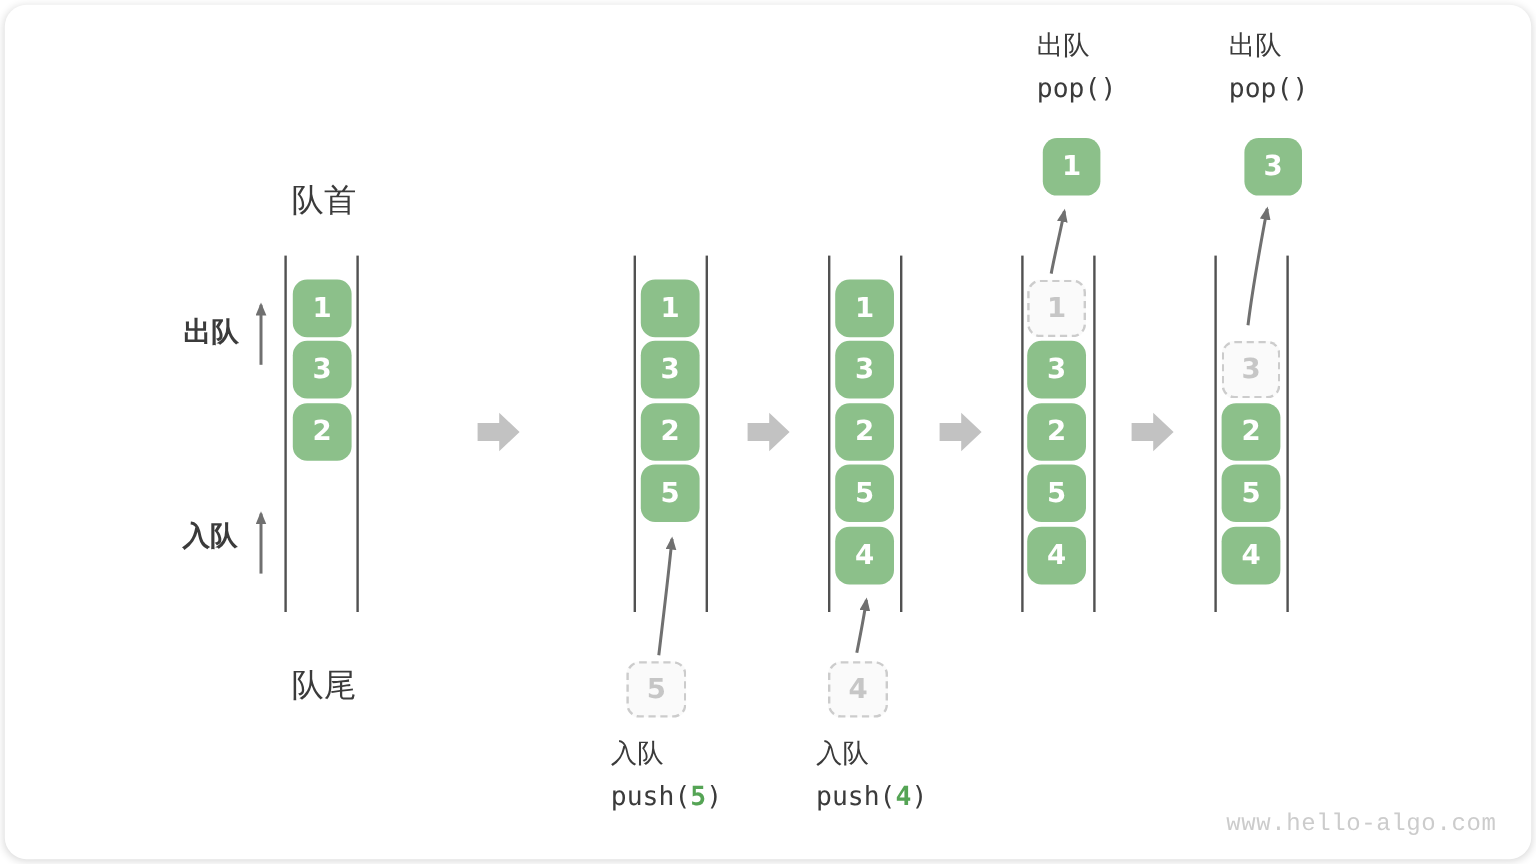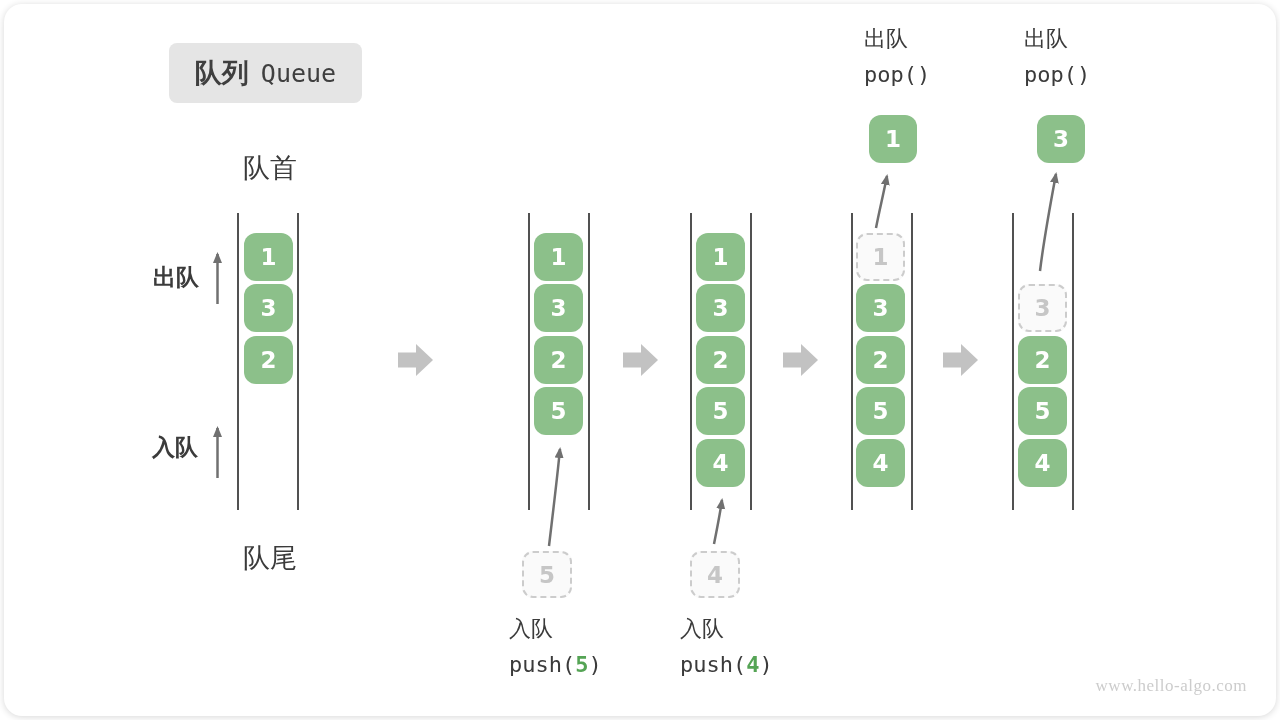--- a/index.html
+++ b/index.html
@@ -22,22 +22,22 @@
         color:#fff;font-size:23px;font-weight:600;}
   .cell.dashed{background:#fafafa;border:2.5px dashed var(--dash-border,#cccccc);box-sizing:border-box;
         color:var(--dash-text,#c6c6c6);border-radius:11px;}
   .cell.staged{width:50px;height:47px;}
 
   .anno{position:absolute;line-height:1;white-space:nowrap;}
   .anno .op{font-size:22px;margin-bottom:14px;}
   .anno .code{font-family:"DejaVu Sans Mono","Liberation Mono",monospace;font-size:22px;}
   .anno .arg{color:var(--green-arg,#55A455);font-weight:700;}
 
-  .watermark{position:absolute;right:33px;top:676px;font-family:Liberation Serif, serif;
-        font-size:17px;color:var(--watermark,#cccccc);letter-spacing:0.5px;}
+  .watermark{position:absolute;right:33px;top:676px;font-family:Liberation Mono, monospace;
+        font-size:20px;color:var(--watermark,#cccccc);letter-spacing:0.5px;}
 
   .thin{stroke:var(--arrow-thin,#707070);stroke-width:2.5;fill:none;}
   .ah{fill:var(--arrow-thin,#707070);}
   .blocky{fill:var(--arrow-block,#c2c2c2);}
 </style>
 </head>
 <body>
 
 <div id="app">
   <div class="canvas"></div>
@@ -57,27 +57,23 @@
 
     <path class="thin" d="M876 228 C879 212, 883 196, 887 176" marker-end="url(#ahm)"></path>
     <path class="thin" d="M1040 271 C1044 238, 1050 206, 1056 174" marker-end="url(#ahm)"></path>
 
     <polygon class="blocky" transform="translate(398,344)" points="0,8.5 18,8.5 18,0 35,16 18,32 18,23.5 0,23.5"></polygon>
     <polygon class="blocky" transform="translate(623,344)" points="0,8.5 18,8.5 18,0 35,16 18,32 18,23.5 0,23.5"></polygon>
     <polygon class="blocky" transform="translate(783,344)" points="0,8.5 18,8.5 18,0 35,16 18,32 18,23.5 0,23.5"></polygon>
     <polygon class="blocky" transform="translate(943,344)" points="0,8.5 18,8.5 18,0 35,16 18,32 18,23.5 0,23.5"></polygon>
   </svg>
 
-  <div class="title-box">
-    <span class="title-zh">队列</span>
-    <span class="title-en">Queue</span>
-  </div>
 
   <div class="lbl big" style="left:243px;top:152px;">队首</div>
-  <div class="lbl big" style="left:243px;top:542px;">队尾</div>
+  <div class="lbl big" style="left:243px;top:556px;">队尾</div>
   <div class="lbl side" style="left:153px;top:264px;">出队</div>
   <div class="lbl side" style="left:152px;top:434px;">入队</div>
 
   <div class="wall" style="left:237px;"></div>
   <div class="wall" style="left:297px;"></div>
   <div class="cell" style="left:244px;top:233px;">1</div>
   <div class="cell" style="left:244px;top:284px;">3</div>
   <div class="cell" style="left:244px;top:336px;">2</div>
 
   <div class="wall" style="left:528px;"></div>

